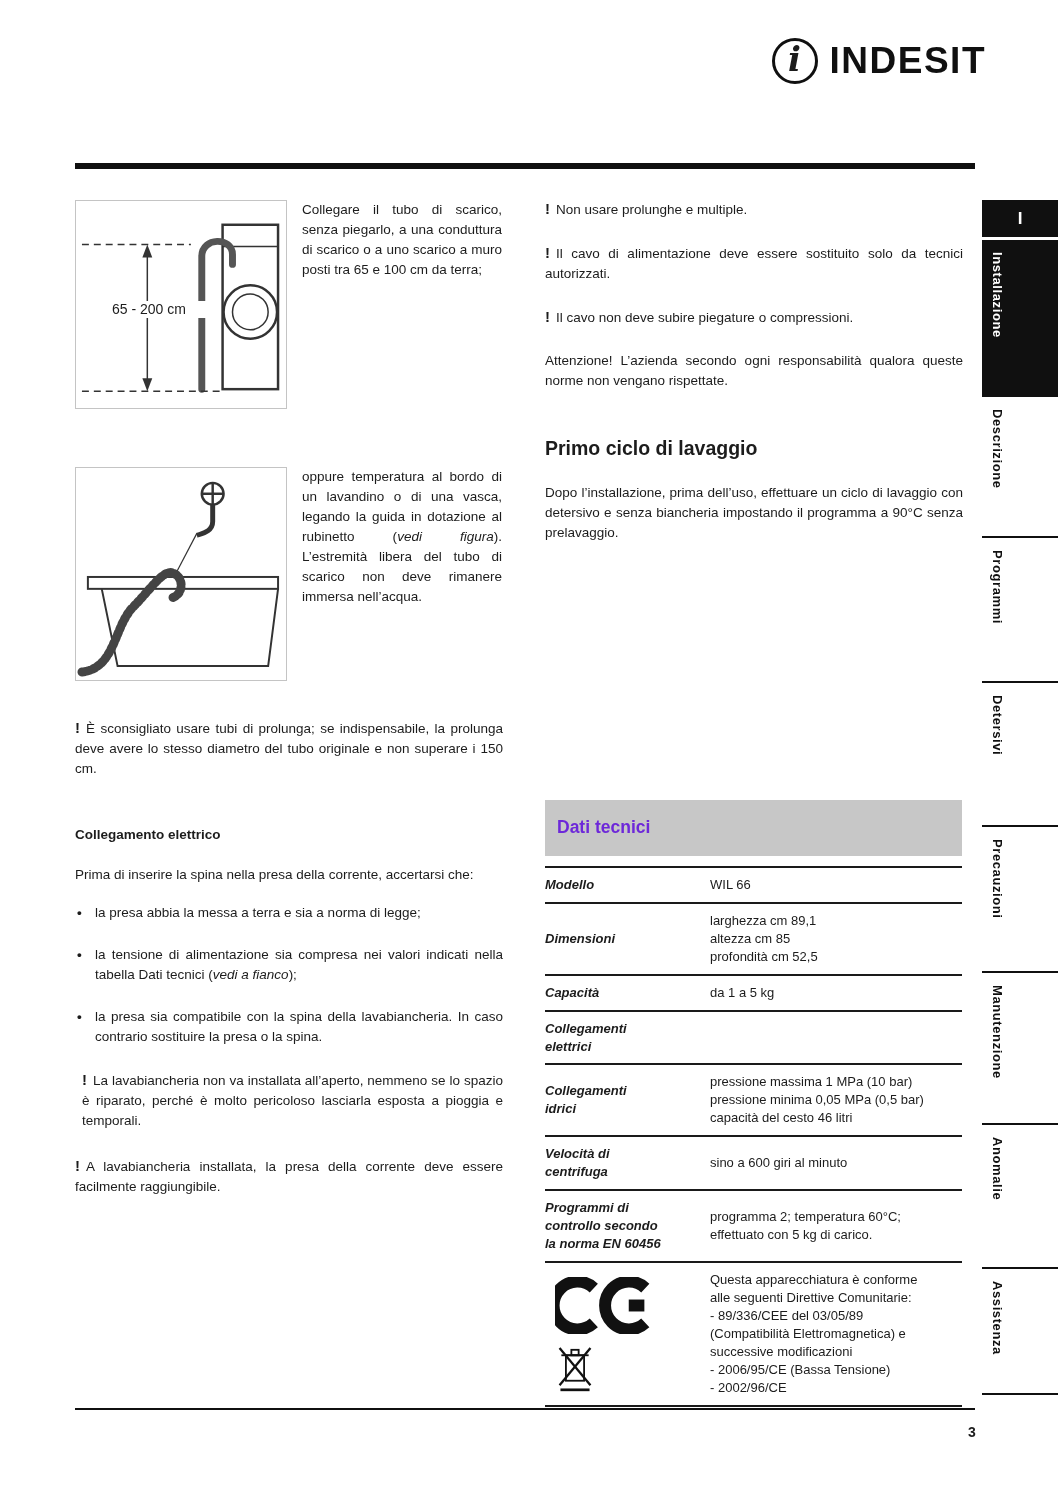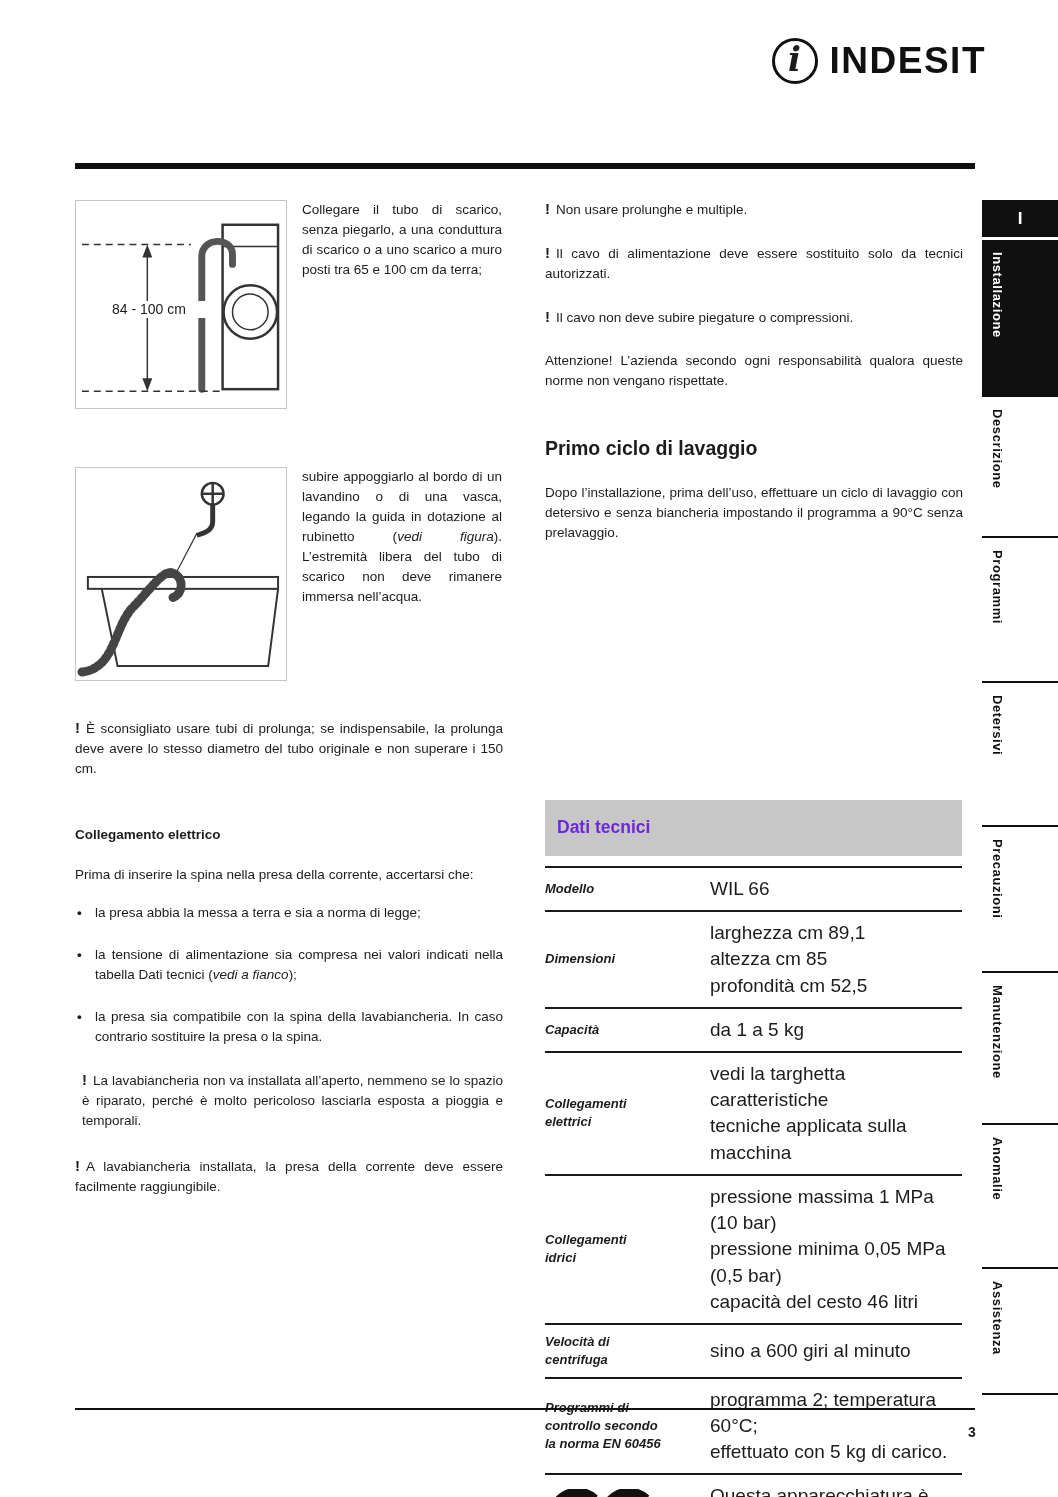--- a/index.html
+++ b/index.html
@@ -73,21 +73,21 @@
   .tbl-title{
     background:#c7c7c7;font-size:17.5px;font-weight:bold;
     padding:15px 12px;margin-bottom:10px;color:#6d28d9;
   }
   .trow{
     display:grid;grid-template-columns:165px 1fr;
     border-top:2px solid #1a1a1a;padding:8px 0;align-items:center;
   }
   .trow.last{border-bottom:2px solid #1a1a1a;align-items:flex-start;}
   .tlabel{font-weight:bold;font-size:13px;white-space:pre-line;padding-right:6px;line-height:1.38;font-style:italic;}
-  .tvalue{font-size:19px;white-space:pre-line;line-height:1.38;}
+  .tvalue{font-size:13px;white-space:pre-line;line-height:1.38;}
   .cert-icons{display:flex;flex-direction:column;align-items:flex-start;gap:10px;padding:6px 0 0 10px;}
 </style>
 </head>
 <body>
 
 <div class="page">
 
   <div class="brand">
     <span class="brand-icon">
         <span>i</span>
@@ -134,39 +134,39 @@
           <line x1="148" y1="46" x2="204" y2="46" stroke="#333" stroke-width="1.5"></line>
           <circle cx="176" cy="112" r="27" fill="none" stroke="#333" stroke-width="2.5"></circle>
           <circle cx="176" cy="112" r="18" fill="none" stroke="#333" stroke-width="1.5"></circle>
           <path d="M 127 190 L 127 56 C 127 36 158 36 158 54 L 158 64" fill="none" stroke="#555" stroke-width="7" stroke-linecap="round"></path>
           <line x1="6" y1="44" x2="116" y2="44" stroke="#333" stroke-width="1.5" stroke-dasharray="7 5"></line>
           <line x1="6" y1="192" x2="145" y2="192" stroke="#333" stroke-width="1.5" stroke-dasharray="7 5"></line>
           <line x1="72" y1="52" x2="72" y2="184" stroke="#333" stroke-width="1.5"></line>
           <polygon points="72,44 67,57 77,57" fill="#333"></polygon>
           <polygon points="72,192 67,179 77,179" fill="#333"></polygon>
         </svg>
-        <div class="fig1-label">84 - 100 cm</div>
+        <div class="fig1-label">65 - 200 cm</div>
       </div>
       <p class="fig-text">Collegare il tubo di scarico, senza piegarlo, a una conduttura di scarico o a uno scarico a muro posti tra 65 e 100 cm da terra;</p>
     </div>
 
     <div class="fig-row second">
       <div class="figure fig2">
         <svg viewBox="0 0 210 212" width="208" height="210">
           <circle cx="138" cy="26" r="11" fill="none" stroke="#333" stroke-width="2.5"></circle>
           <line x1="138" y1="15" x2="138" y2="37" stroke="#333" stroke-width="2.5"></line>
           <line x1="127" y1="26" x2="149" y2="26" stroke="#333" stroke-width="2.5"></line>
           <path d="M 138 37 L 138 54 C 138 64 128 66 122 68" fill="none" stroke="#333" stroke-width="5"></path>
           <line x1="122" y1="66" x2="100" y2="108" stroke="#333" stroke-width="1.2"></line>
           <rect x="12" y="110" width="192" height="12" fill="none" stroke="#333" stroke-width="2"></rect>
           <path d="M 26 122 L 42 200 L 194 200 L 204 122" fill="none" stroke="#333" stroke-width="2"></path>
           <path d="M 6 206 C 40 202 38 160 58 140 C 74 124 88 102 98 106 C 110 111 108 128 97 131" fill="none" stroke="#444" stroke-width="9" stroke-linecap="round" stroke-dasharray="3 2.5"></path>
         </svg>
       </div>
-      <p class="fig-text"><span>subire appoggiarlo al bordo di un lavandino o di una vasca, legando la guida in dotazione al rubinetto (</span><span class="it">vedi figura</span><span>). L’estremità libera del tubo di scarico non deve rimanere immersa nell’acqua.</span></p>
+      <p class="fig-text"><span>oppure temperatura al bordo di un lavandino o di una vasca, legando la guida in dotazione al rubinetto (</span><span class="it">vedi figura</span><span>). L’estremità libera del tubo di scarico non deve rimanere immersa nell’acqua.</span></p>
     </div>
 
     <p class="warn"><span class="bang">!</span><span>È sconsigliato usare tubi di prolunga; se indispensabile, la prolunga deve avere lo stesso diametro del tubo originale e non superare i 150 cm.</span></p>
 
     <div class="section-heading elec-heading">Collegamento elettrico</div>
     <p class="intro">Prima di inserire la spina nella presa della corrente, accertarsi che:</p>
 
     <ul class="bullets">
       <li><span>la presa abbia la messa a terra e sia a norma di legge;</span><span class="it"></span><span></span></li>
       <li><span>la tensione di alimentazione sia compresa nei valori indicati nella tabella Dati tecnici (</span><span class="it">vedi a fianco</span><span>);</span></li>
@@ -200,22 +200,20 @@
 altezza cm 85
 profondità cm 52,5</div>
     </div>
     <div class="trow">
       <div class="tlabel">Capacità</div>
       <div class="tvalue">da 1 a 5 kg</div>
     </div>
     <div class="trow">
       <div class="tlabel">Collegamenti
 elettrici</div>
-      <div class="tvalue">vedi la targhetta caratteristiche
-tecniche applicata sulla macchina</div>
     </div>
     <div class="trow">
       <div class="tlabel">Collegamenti
 idrici</div>
       <div class="tvalue">pressione massima 1 MPa (10 bar)
 pressione minima 0,05 MPa (0,5 bar)
 capacità del cesto 46 litri</div>
     </div>
     <div class="trow">
       <div class="tlabel">Velocità di

